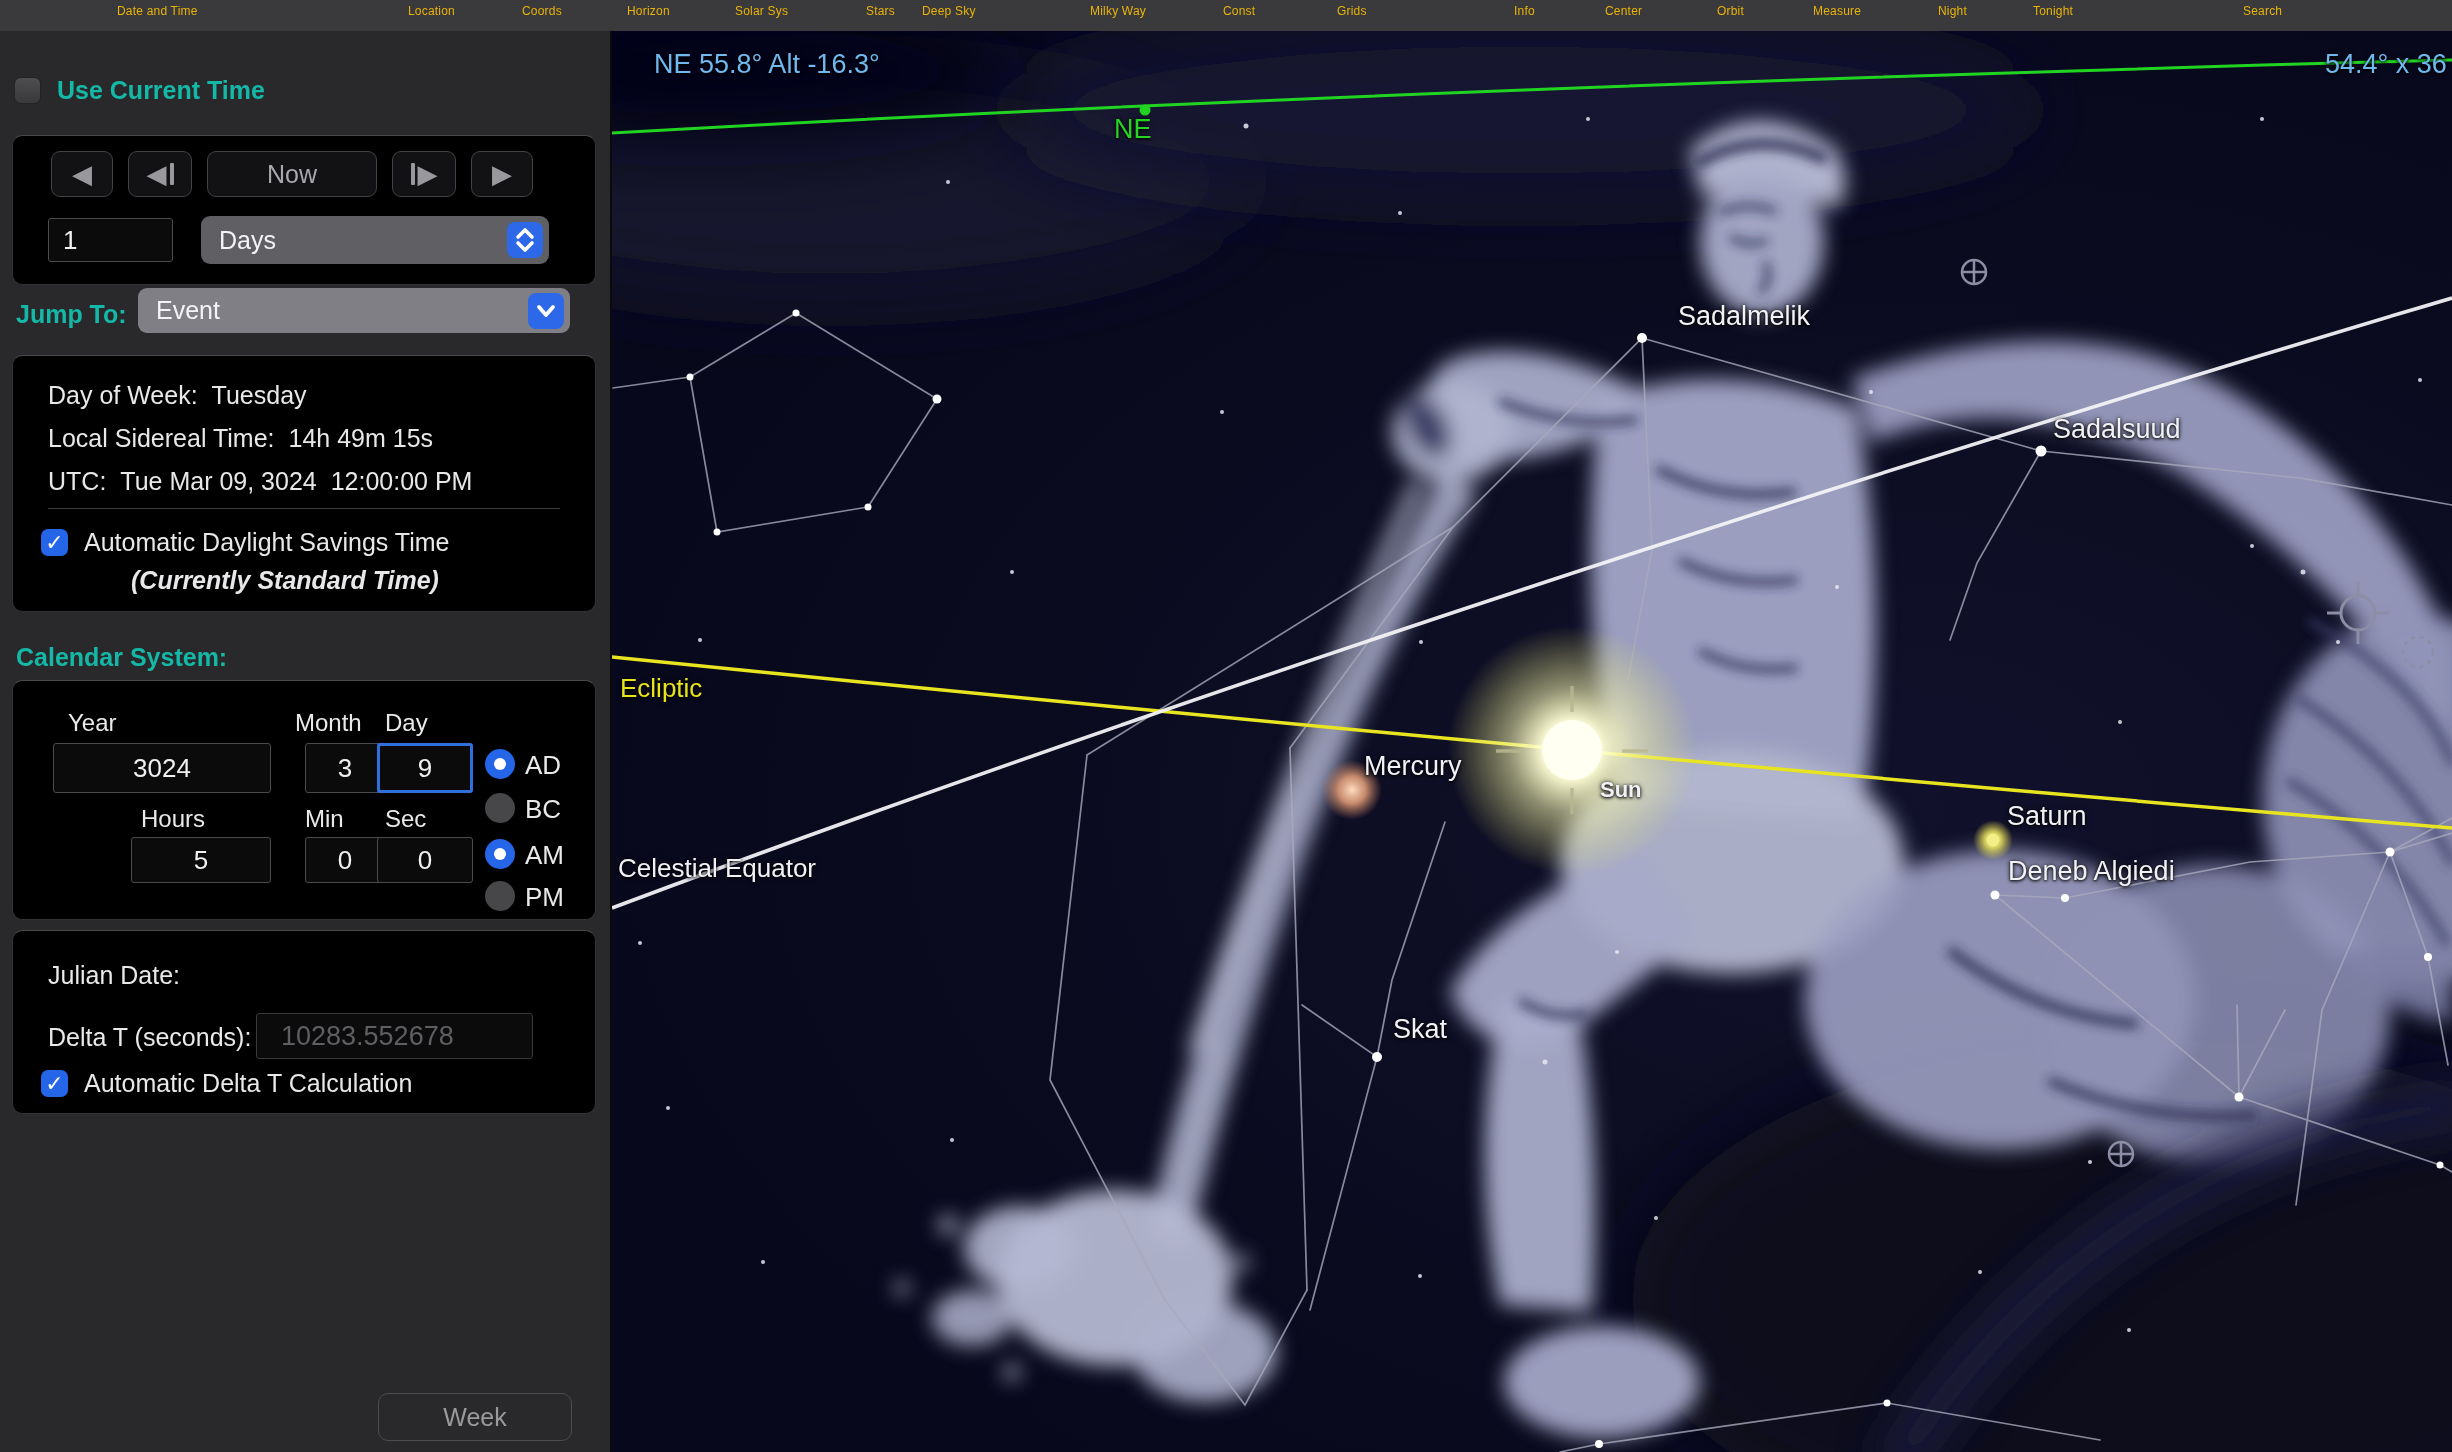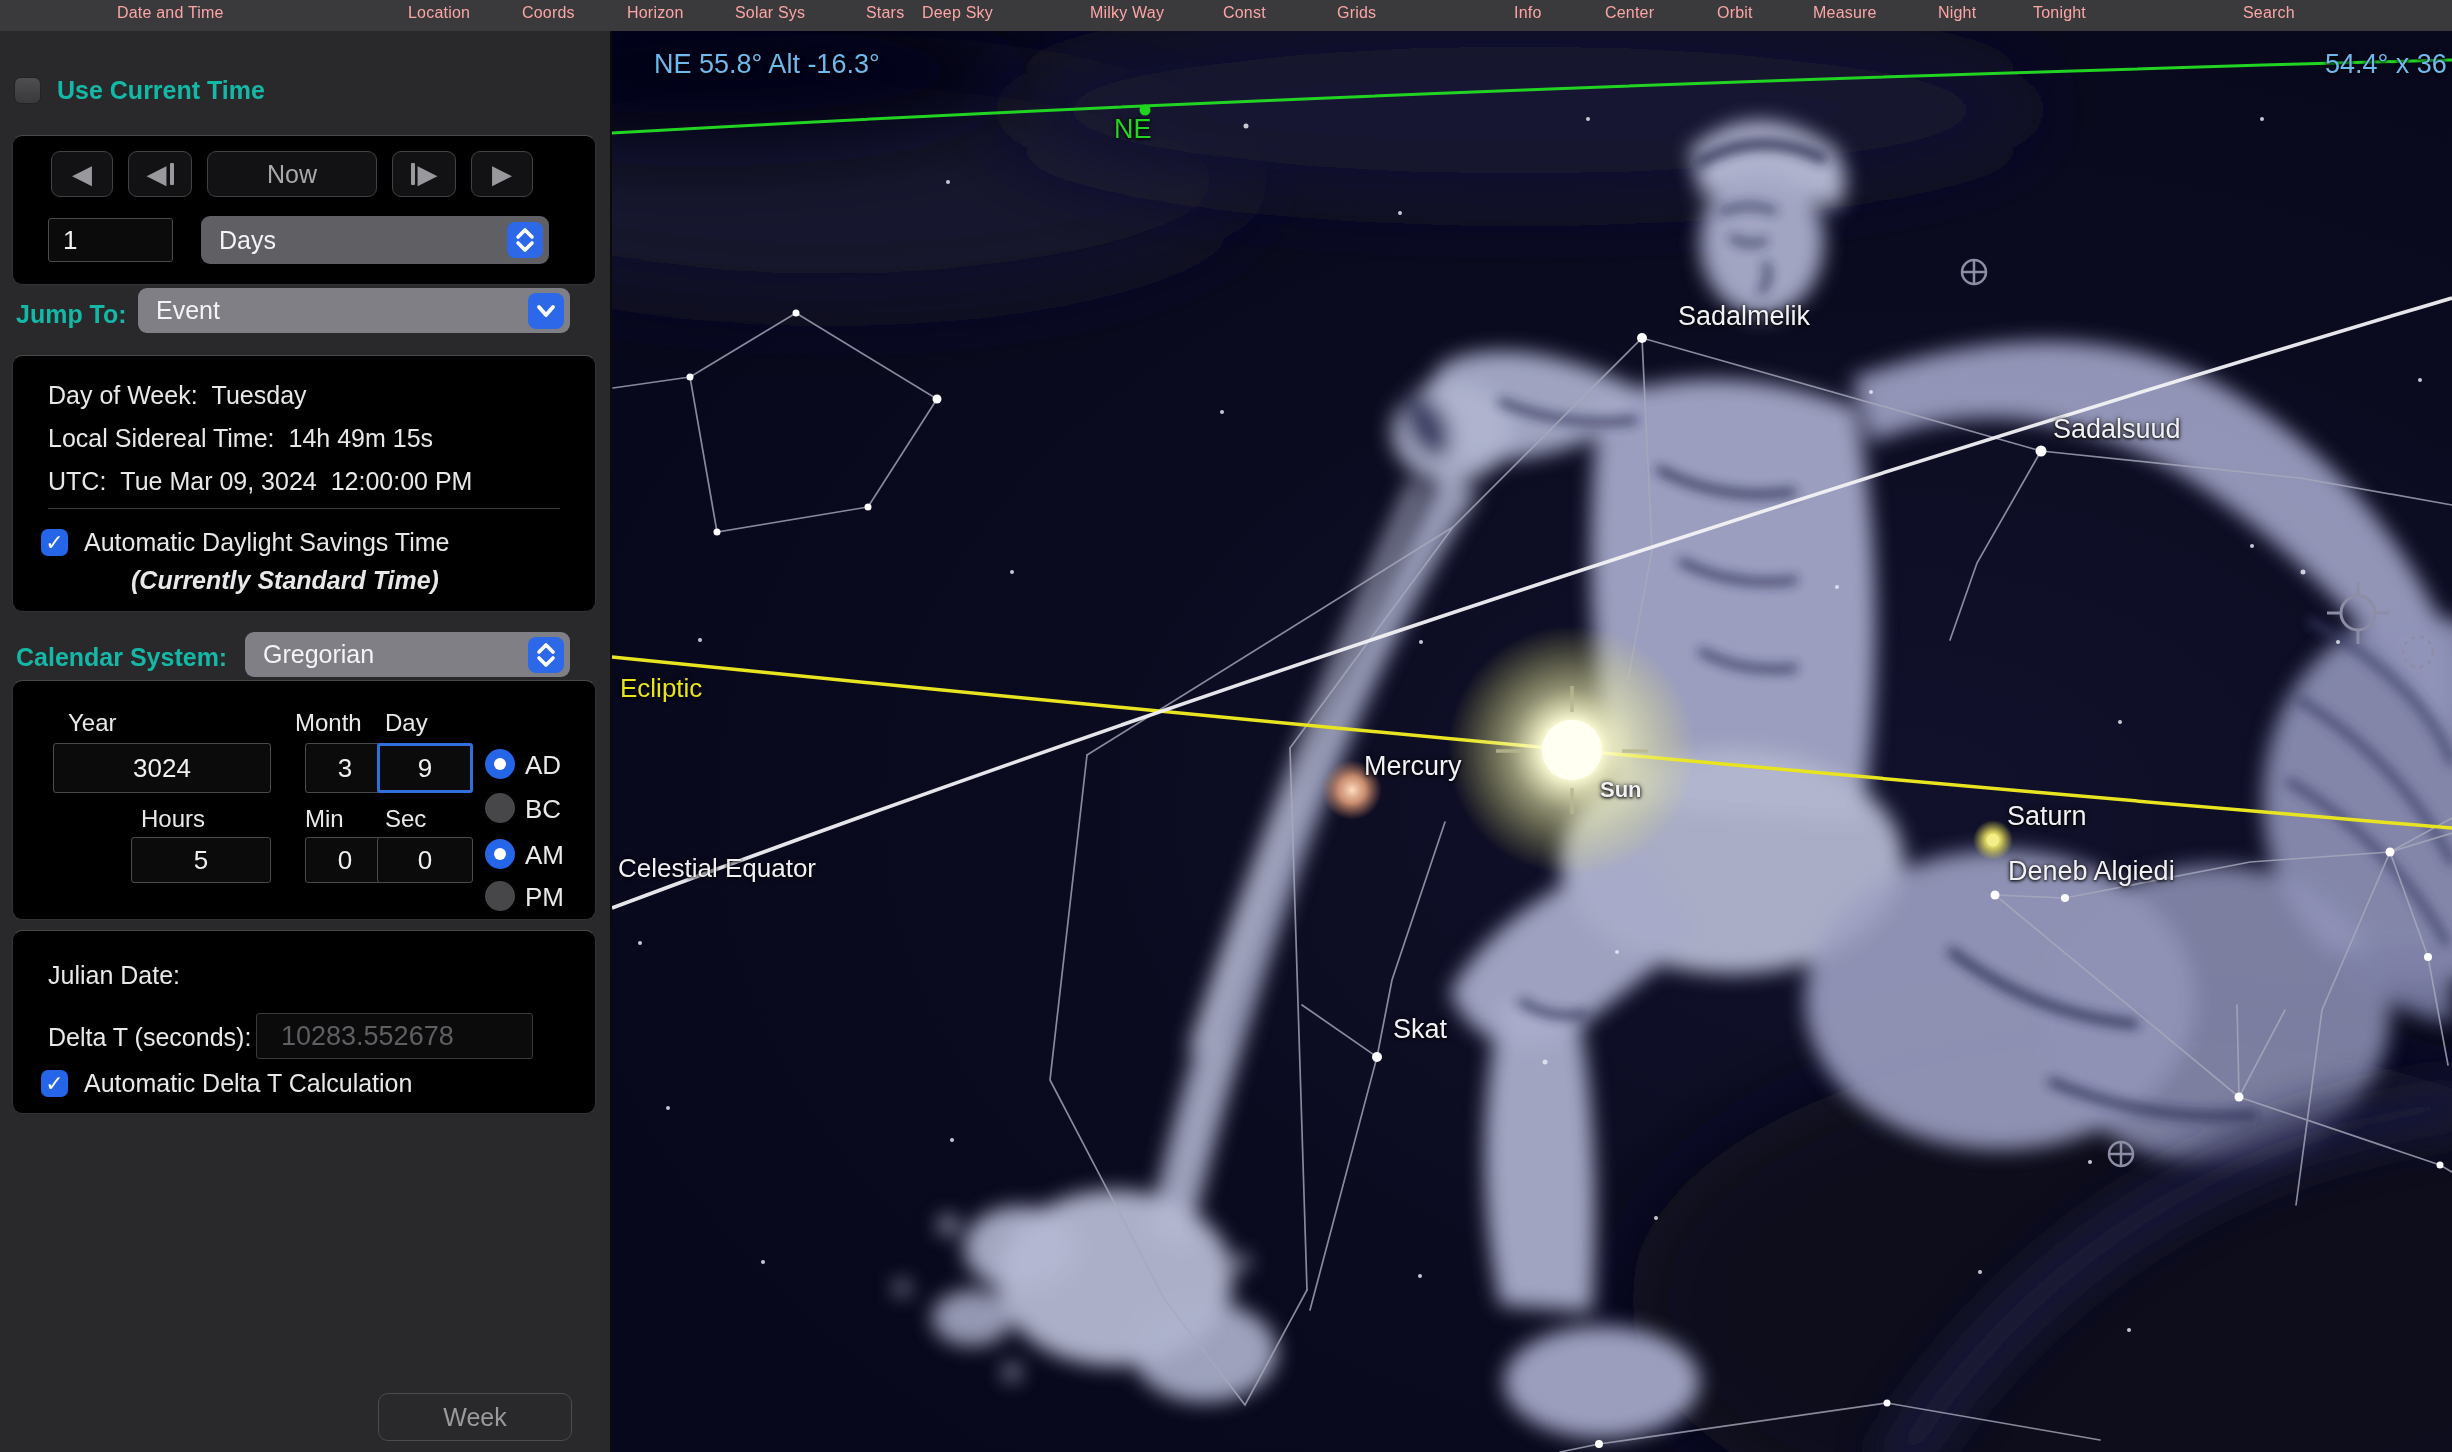--- a/index.html
+++ b/index.html
@@ -1,21 +1,21 @@
 <!DOCTYPE html>
 <html><head>
 <meta charset="utf-8">
 <style>
   html,body{margin:0;padding:0;background:#000;width:2452px;height:1452px;overflow:hidden;
     font-family:"Liberation Sans","DejaVu Sans",sans-serif;}
   .stage{position:relative;width:2452px;height:1452px;background:#29292b;}
 
   
   .toolbar{position:absolute;left:0;top:0;width:2452px;height:31px;background:#3a3a3c;z-index:40;}
-  .toolbar span{position:absolute;top:4px;font-size:16px;color:#fca5a5;letter-spacing:.2px;cursor:default;}
+  .toolbar span{position:absolute;top:4px;font-size:12px;color:#eab308;letter-spacing:.2px;cursor:default;}
 
   
   .panel{position:absolute;left:0;top:31px;width:610px;height:1421px;background:#29292b;border-right:2px solid #0a0a0a;z-index:30;color:#e8e8ea;}
   .panel .lbl{font-size:25px;color:#14b8a6;font-weight:bold;}
   .blackbox{position:absolute;left:12px;width:582px;background:#000;border:1px solid #333335;border-top-color:#4a4a4c;border-radius:10px;}
   .row-uct{position:absolute;left:14px;top:45px;display:flex;align-items:center;gap:16px;}
   .cb{width:27px;height:27px;border-radius:7px;background:linear-gradient(#4e4e50,#39393b);border:1px solid #232325;box-sizing:border-box;}
   .cb.checked{background:#2566e8;border:none;color:#fff;font-size:22px;font-weight:bold;display:flex;align-items:center;justify-content:center;}
   .btn{background:#121214;border:1px solid #424245;border-radius:9px;color:#98989d;display:flex;align-items:center;justify-content:center;font-size:26px;}
   .playrow{position:absolute;left:38px;top:15px;display:flex;gap:15px;height:46px;}
@@ -137,28 +137,20 @@
       <div style="position:absolute;left:28px;top:172px;display:flex;gap:16px;align-items:center;">
         <div class="cb checked">
             <span>✓</span>
           </div>
         <span style="font-size:25px;">Automatic Daylight Savings Time</span>
       </div>
       <div style="position:absolute;left:118px;top:210px;font-size:25px;font-style:italic;font-weight:600;">(Currently Standard Time)</div>
     </div>
 
     <div class="lbl" style="position:absolute;left:16px;top:612px;">Calendar System:</div>
-    <div class="select" style="position:absolute;left:245px;top:601px;width:325px;height:45px;">
-      <span>Gregorian</span>
-      <span class="stepper">
-        <svg width="34" height="34" viewBox="0 0 34 34">
-            <path d="M10 14 L17 7 L24 14 M10 20 L17 27 L24 20" stroke="#fff" stroke-width="3.6" fill="none" stroke-linecap="round" stroke-linejoin="round"></path>
-          </svg>
-      </span>
-    </div>
 
     <div class="blackbox" style="top:649px;height:238px;">
       <div class="flbl" style="left:55px;top:28px;">Year</div>
       <div class="flbl" style="left:282px;top:28px;">Month</div>
       <div class="flbl" style="left:372px;top:28px;">Day</div>
       <input class="numinput" style="position: absolute; left: 40px; top: 62px; width: 218px; height: 50px; text-align: center;" readonly="" value="3024">
       <input class="numinput" style="position: absolute; left: 292px; top: 62px; width: 80px; height: 50px; text-align: center;" readonly="" value="3">
       <input class="numinput" style="position: absolute; left: 364px; top: 62px; width: 96px; height: 50px; text-align: center; border: 3px solid rgb(47, 111, 222);" readonly="" value="9">
       <div class="radio on" style="position:absolute;left:472px;top:68px;"></div>
       <div class="rlbl" style="left:512px;top:69px;">AD</div>

